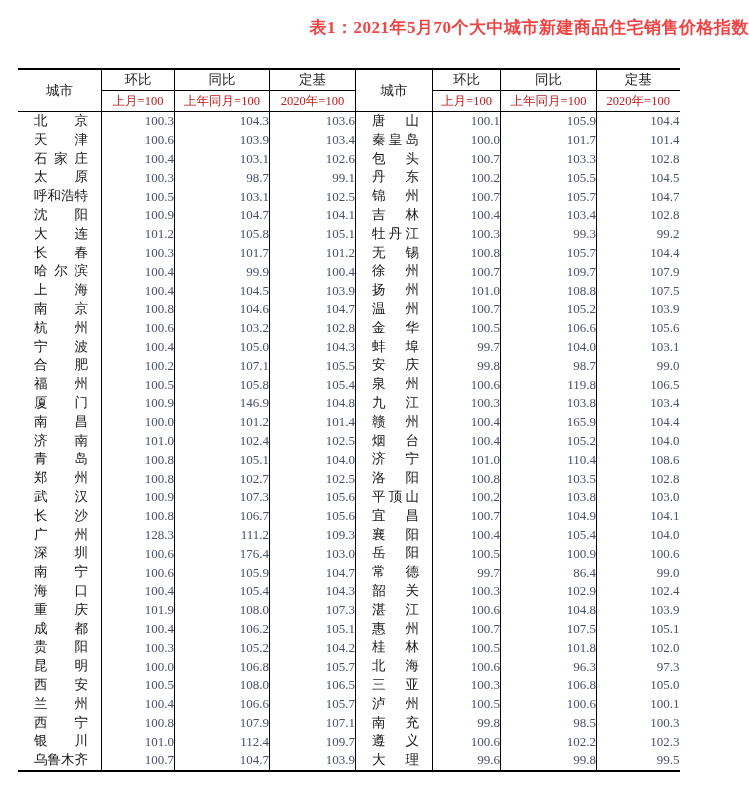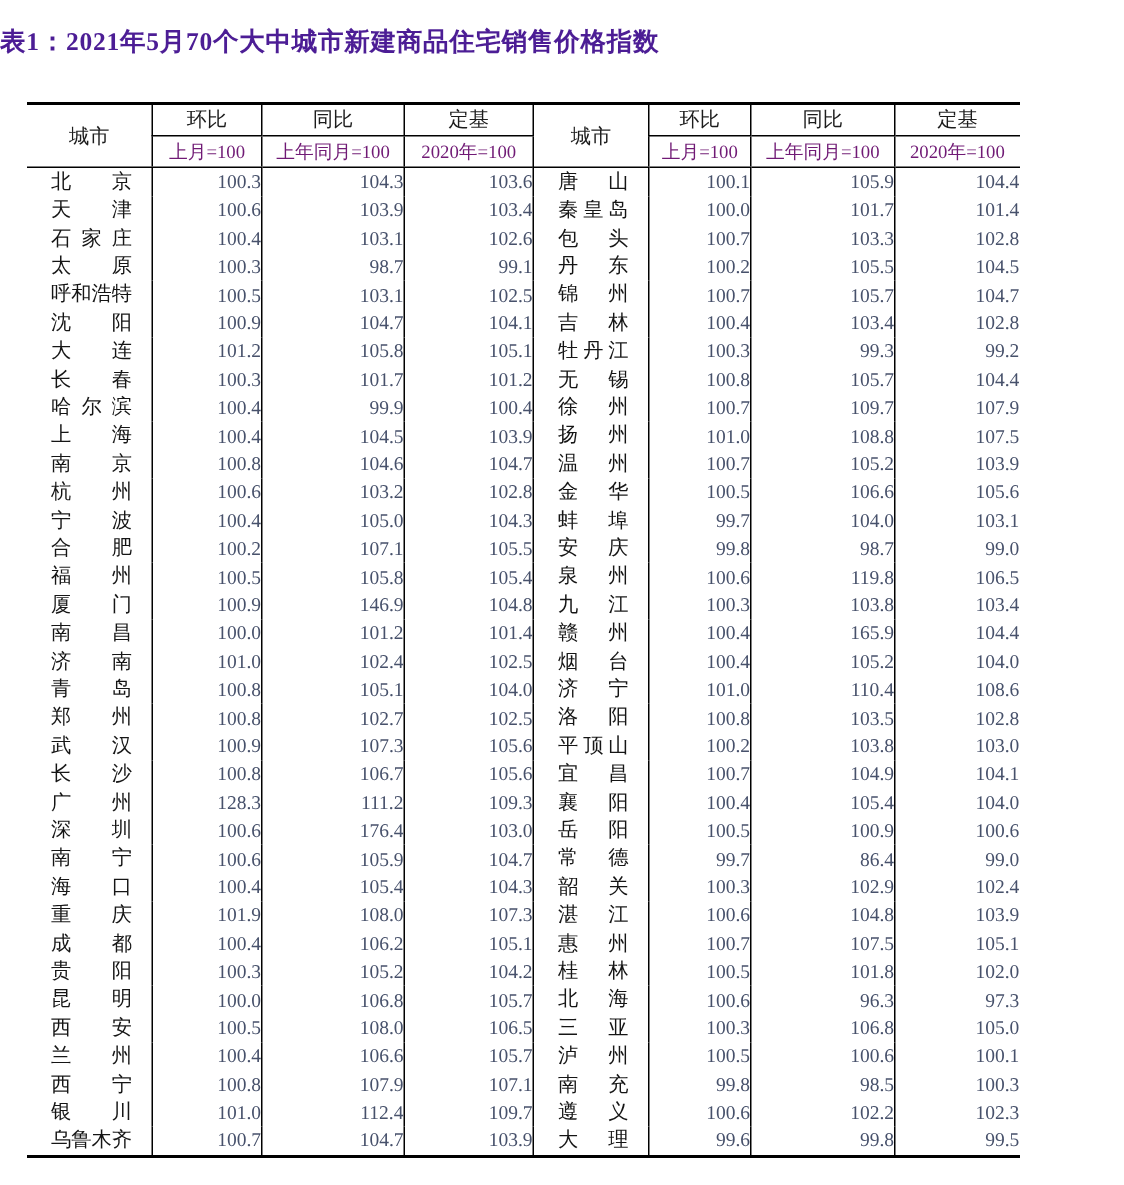--- a/index.html
+++ b/index.html
@@ -12,24 +12,24 @@
     height: 790px;
     position: relative;
     font-family: "Liberation Serif", "DejaVu Serif", serif;
     overflow: hidden;
   }
   .page-title {
     position: absolute;
     top: 16px;
     left: 0;
     width: 749px;
-    text-align: left;
+    text-align: right;
     font-size: 17px;
     font-weight: bold;
-    color: #4c1d95;
+    color: #ef4444;
     letter-spacing: 0.5px;
   }
   table.idx {
     position: absolute;
     left: 18px;
     top: 68px;
     border-collapse: collapse;
     table-layout: fixed;
     border-top: 2.5px solid #000;
     border-bottom: 2.5px solid #000;
@@ -44,21 +44,21 @@
     white-space: nowrap;
   }
   table.idx .nb { border-left: none; }
   thead th {
     height: 20px;
     font-size: 13.5px;
     color: #1c1c1c;
     text-align: center;
   }
   thead th.hb { border-bottom: 1px solid #000; }
-  thead th.base { font-size: 12.5px; color: #701a75; }
+  thead th.base { font-size: 12.5px; color: #b91c1c; }
   tbody td { height: 18.8px; }
   td.num {
     text-align: right;
     padding-right: 9px;
     font-size: 13px;
     color: #47516b;
   }
   .cityname {
     margin: 0 13px 0 16px;
     text-align: justify;

